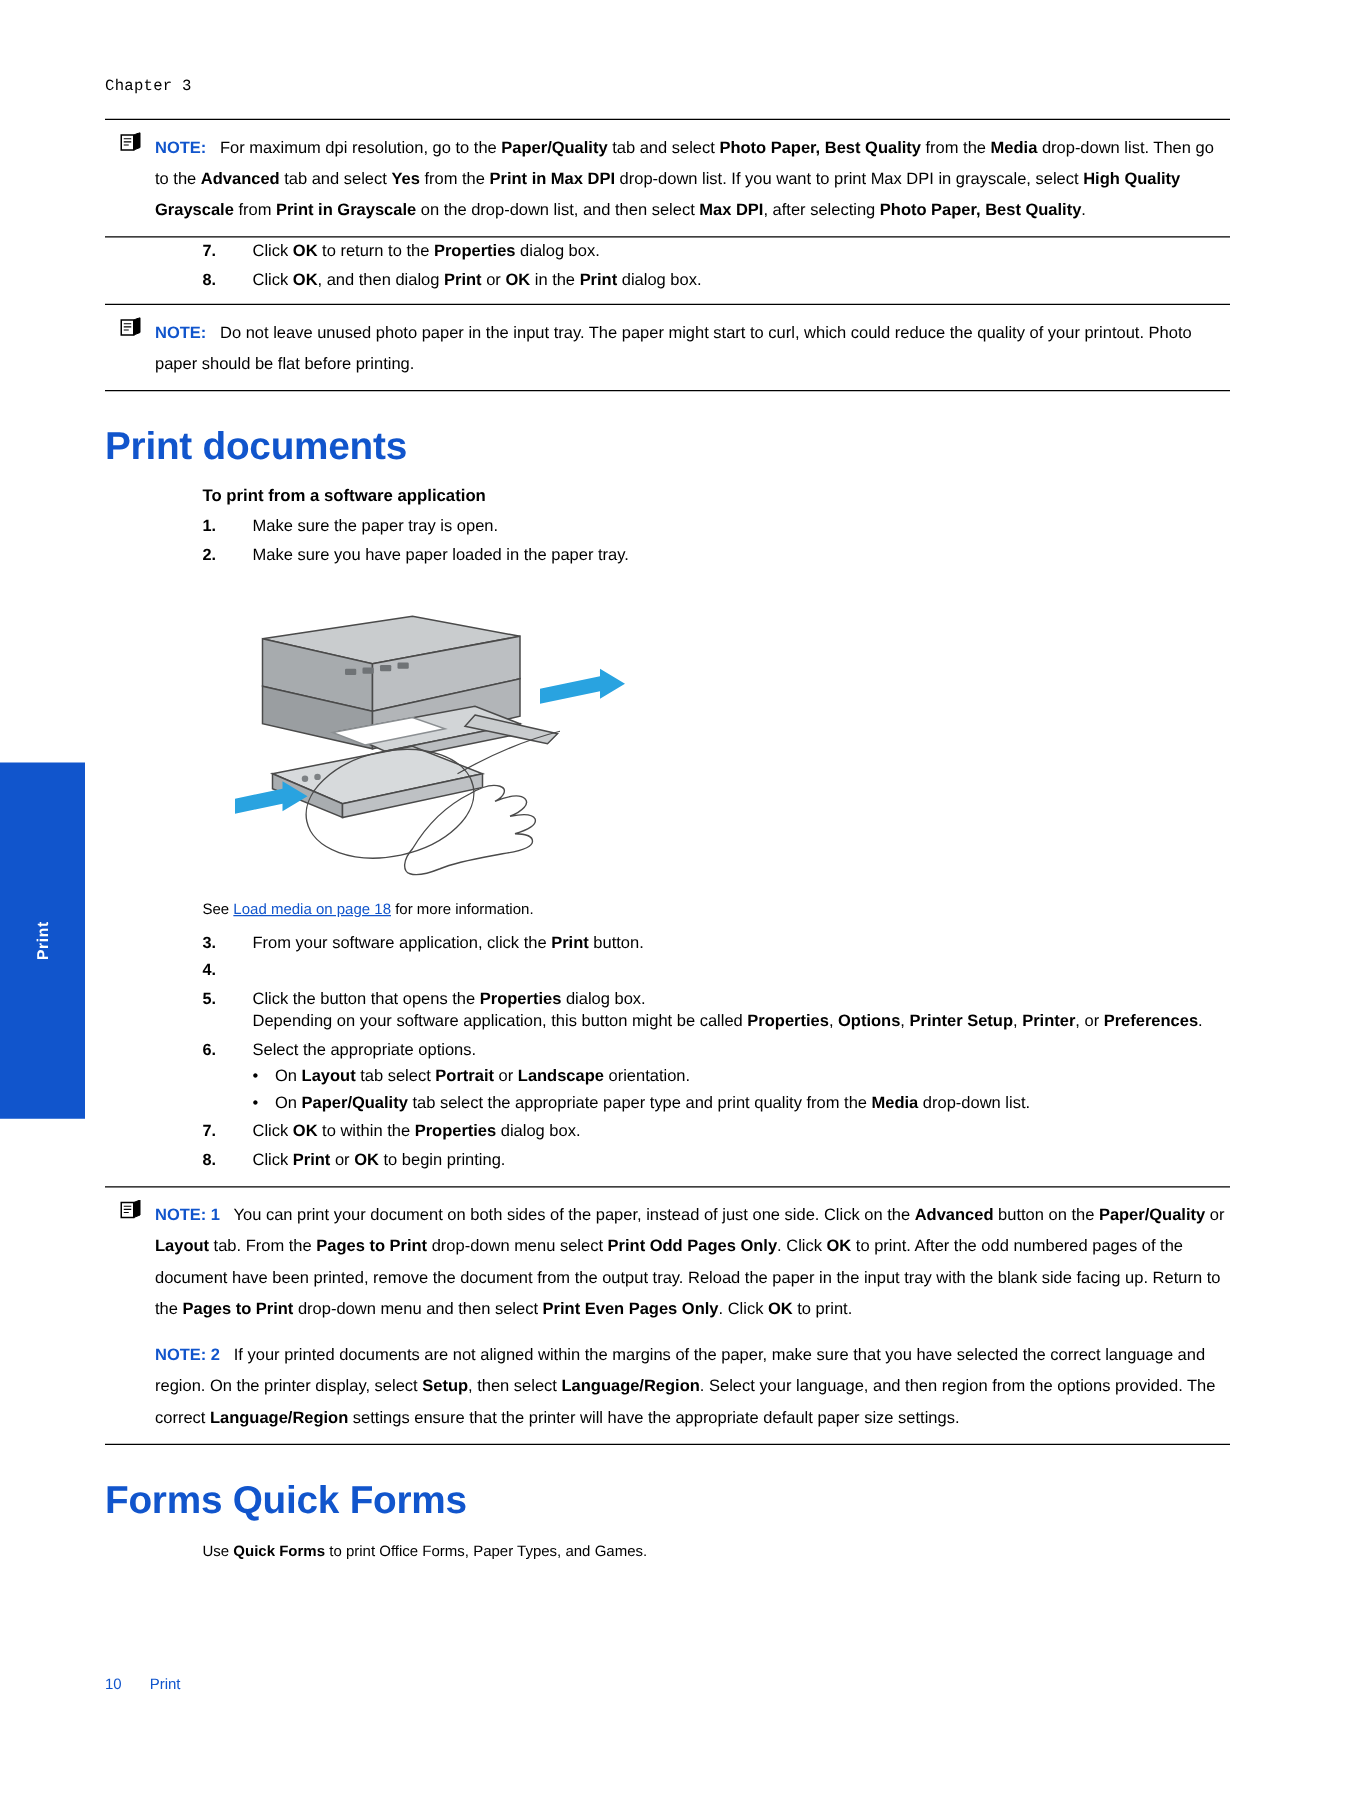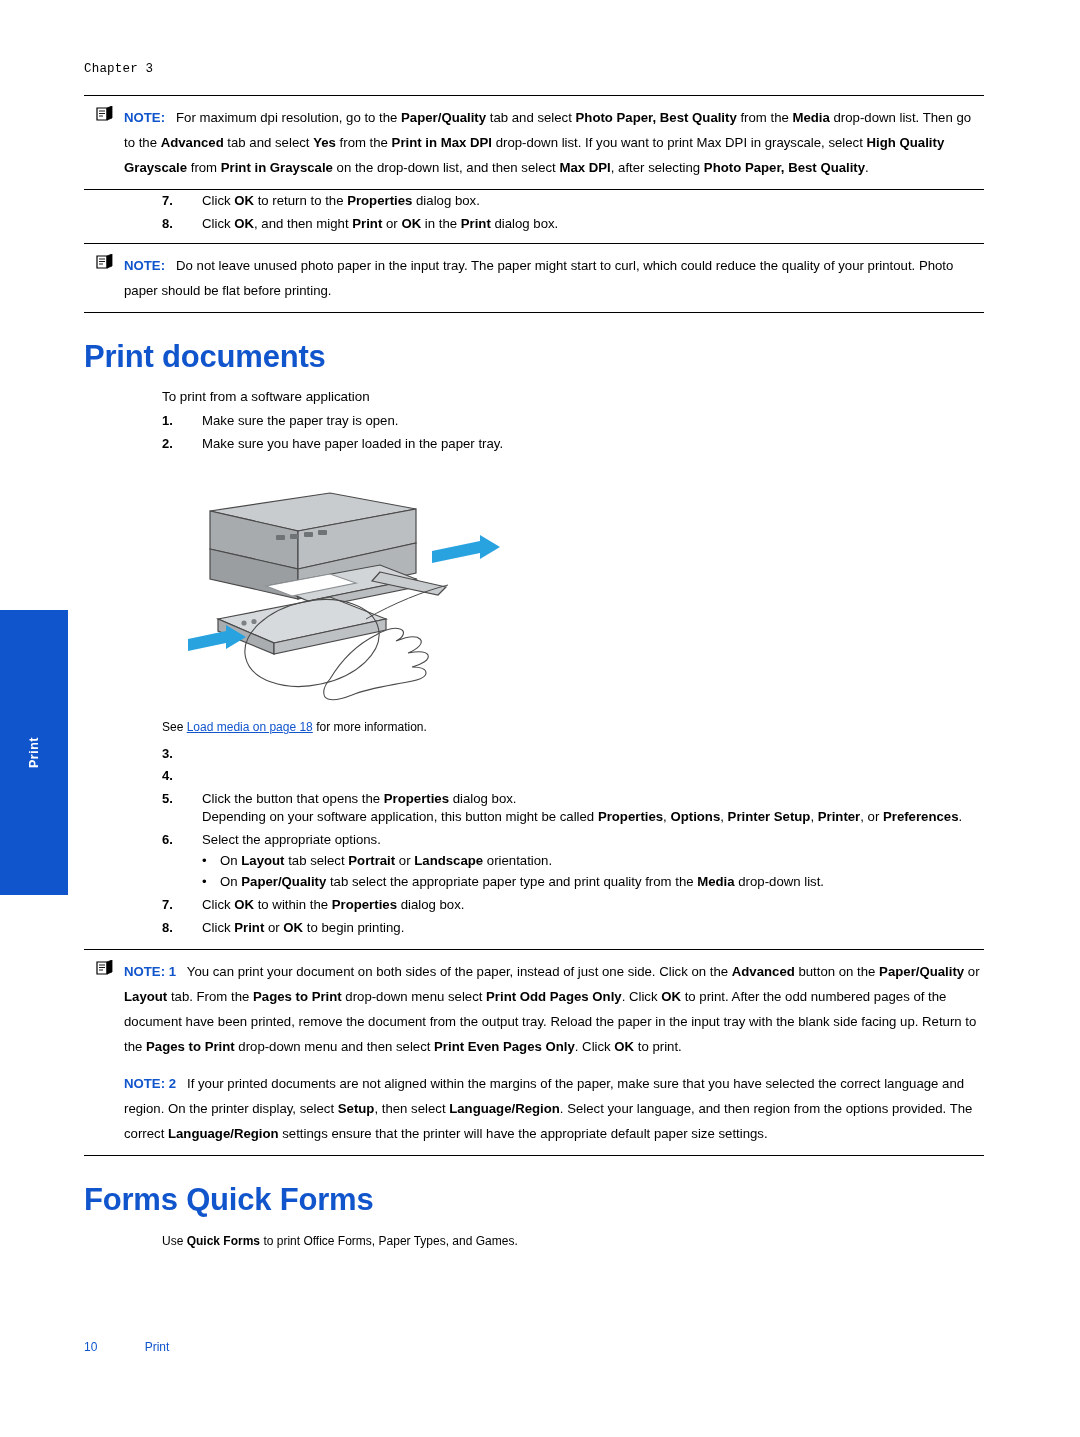--- a/index.html
+++ b/index.html
@@ -134,21 +134,21 @@
   h1.section {
     font-size: 31px;
     color: #1155cc;
     font-weight: bold;
     margin: 26px 0 14px 0;
     padding-left: 0px;
     letter-spacing: -0.2px;
   }
   .subhead {
     font-size: 13.4px;
-    font-weight: normal;
+    font-weight: bold;
     margin: 10px 0 6px 0;
     padding-left: 78px;
   }
   .para {
     font-size: 12px;
     line-height: 18.5px;
     padding-left: 78px;
   }
   .link {
     color: #1155cc;
@@ -165,21 +165,21 @@
   }
 
   
   .footer {
     position: absolute;
     left: 84px;
     top: 1340px;
     font-size: 12px;
     color: #1155cc;
   }
-  .footer .pg { margin-right: 44px; }
+  .footer .pg { margin-right: 19px; }
 </style>
 </head>
 <body>
 
 <div class="chapter-label">Chapter 3</div>
 
 <div class="side-tab">
   <div class="side-tab-text">Print</div>
 </div>
 
@@ -201,21 +201,21 @@
   </div>
   <div class="rule"></div>
 
   <ul class="steps">
     <li class="step">
       <span class="step-num">7.</span>
       <span class="step-text" id="top-step-0"><span>Click </span><span class="b">OK</span><span> to return to the </span><span class="b">Properties</span><span> dialog box.</span></span>
     </li>
     <li class="step">
       <span class="step-num">8.</span>
-      <span class="step-text" id="top-step-1"><span>Click </span><span class="b">OK</span><span>, and then might </span><span class="b">Print</span><span> or </span><span class="b">OK</span><span> in the </span><span class="b">Print</span><span> dialog box.</span></span>
+      <span class="step-text" id="top-step-1"><span>Click </span><span class="b">OK</span><span>, and then dialog </span><span class="b">Print</span><span> or </span><span class="b">OK</span><span> in the </span><span class="b">Print</span><span> dialog box.</span></span>
     </li>
   </ul>
 
   <div class="rule" style="margin-top:8px"></div>
   <div class="note-block">
     <div class="note-icon">
       <svg width="17" height="16" viewBox="0 0 17 16">
         <path d="M1 2 L11 2 L11 14 L1 14 Z" fill="none" stroke="#000" stroke-width="1.2"></path>
         <path d="M11 2 L16 0 L16 12 L11 14 Z" fill="#000" stroke="#000" stroke-width="0.8"></path>
         <path d="M3 5 L9 5 M3 7.5 L9 7.5 M3 10 L7 10" stroke="#000" stroke-width="0.9"></path>
@@ -297,20 +297,21 @@
     </svg>
   </div>
 
   <div class="para">
     <span>See </span><a class="link" href="#">Load media on page 18</a><span> for more information.</span>
   </div>
 
   <ul class="steps" style="margin-top:6px">
     <li class="step">
       <span class="step-num">3.</span>
+      <span class="step-text" id="post-step-0"><span>From your software application, click the </span><span class="b">Print</span><span> button.</span></span>
     </li>
     <li class="step">
       <span class="step-num">4.</span>
     </li>
     <li class="step">
       <span class="step-num">5.</span>
       <span class="step-text">
         <span id="post-step-2"><span>Click the button that opens the </span><span class="b">Properties</span><span> dialog box.</span></span>
         <div style="margin-top:0" id="post-step-2-extra"><span>Depending on your software application, this button might be called </span><span class="b">Properties</span><span>, </span><span class="b">Options</span><span>, </span><span class="b">Printer Setup</span><span>, </span><span class="b">Printer</span><span>, or </span><span class="b">Preferences</span><span>.</span></div>
       </span>

